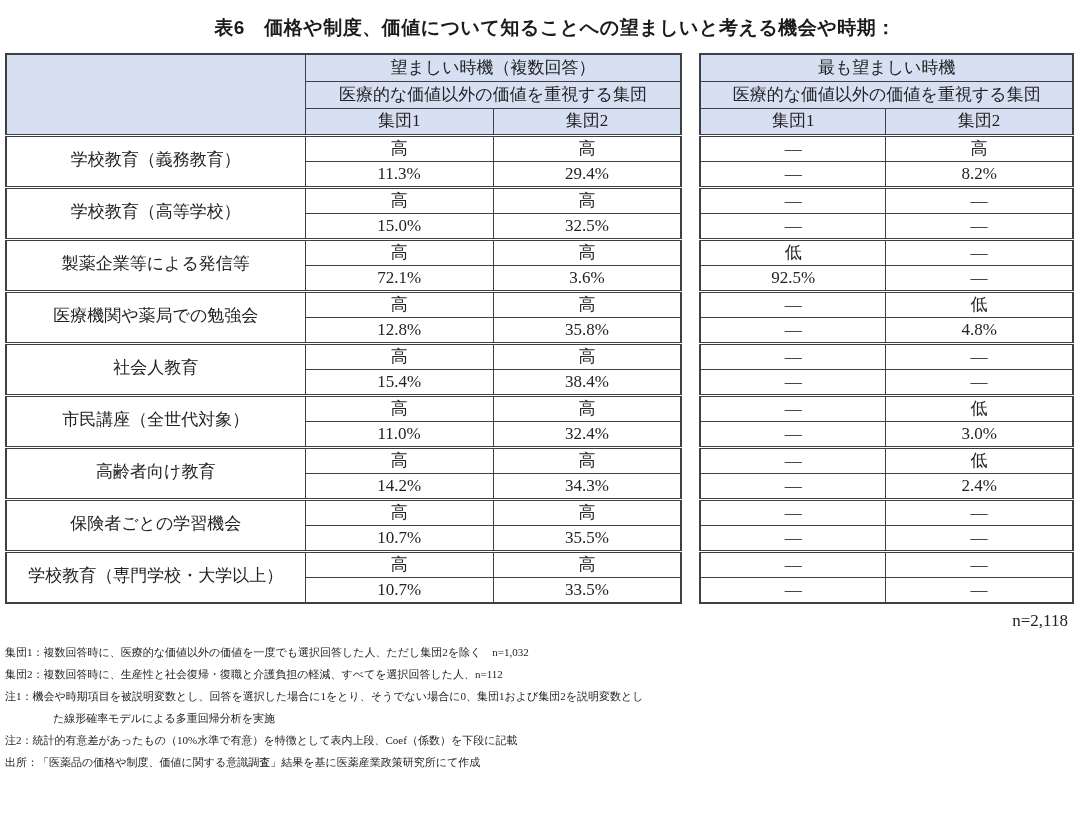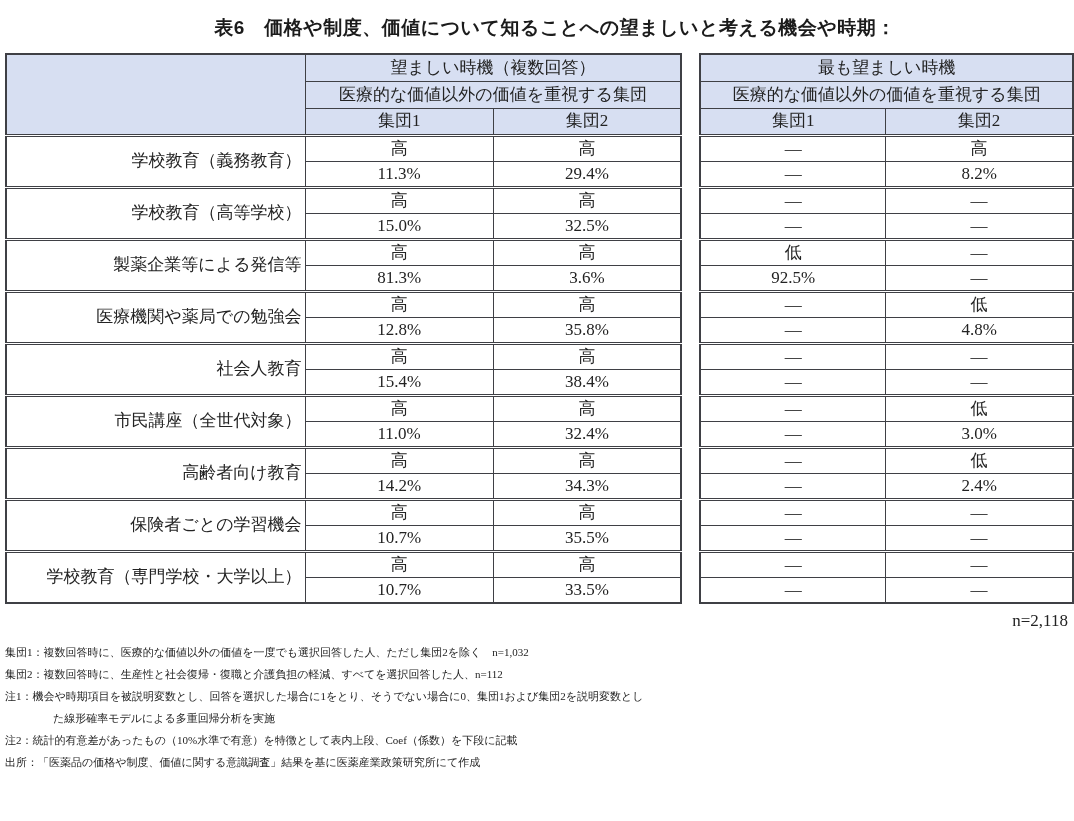--- a/index.html
+++ b/index.html
@@ -30,21 +30,21 @@
   table.tbl td{
     border:1px solid var(--bc);
     font-size:17px;line-height:1.15;
     padding:0 3px;color:var(--txt);
     overflow:hidden;white-space:nowrap;
   }
   tr.hdr td{background:var(--hdr-bg);text-align:center;height:27px;}
   tr.hdr3 td{border-bottom:3px double var(--bc);}
   td.label-head{background:var(--hdr-bg);}
   tr.cat td{border-top:3px double var(--bc);}
-  td.rl{text-align:right;padding-left:6px;}
+  td.rl{text-align:center;padding-left:6px;font-family:Liberation Mono, monospace;}
   td.c{text-align:center;}
   tr.subrow td{height:26px;}
   .n-total{
     width:1063px;margin:7px 0 0 5px;
     text-align:right;font-size:17px;
   }
   .notes{margin:10px 0 0 5px;width:1066px;font-size:11px;line-height:22px;}
   .note-line{white-space:nowrap;}
   .note-cont{padding-left:48px;}
 </style>
@@ -96,21 +96,21 @@
     <td class="c">15.0%</td>
     <td class="c">32.5%</td>
   </tr>
 
   <tr class="cat subrow">
     <td class="rl" rowspan="2">製薬企業等による発信等</td>
     <td class="c">高</td>
     <td class="c">高</td>
   </tr>
   <tr class="subrow">
-    <td class="c">81.3%</td>
+    <td class="c">72.1%</td>
     <td class="c">3.6%</td>
   </tr>
 
   <tr class="cat subrow">
     <td class="rl" rowspan="2">医療機関や薬局での勉強会</td>
     <td class="c">高</td>
     <td class="c">高</td>
   </tr>
   <tr class="subrow">
     <td class="c">12.8%</td>

